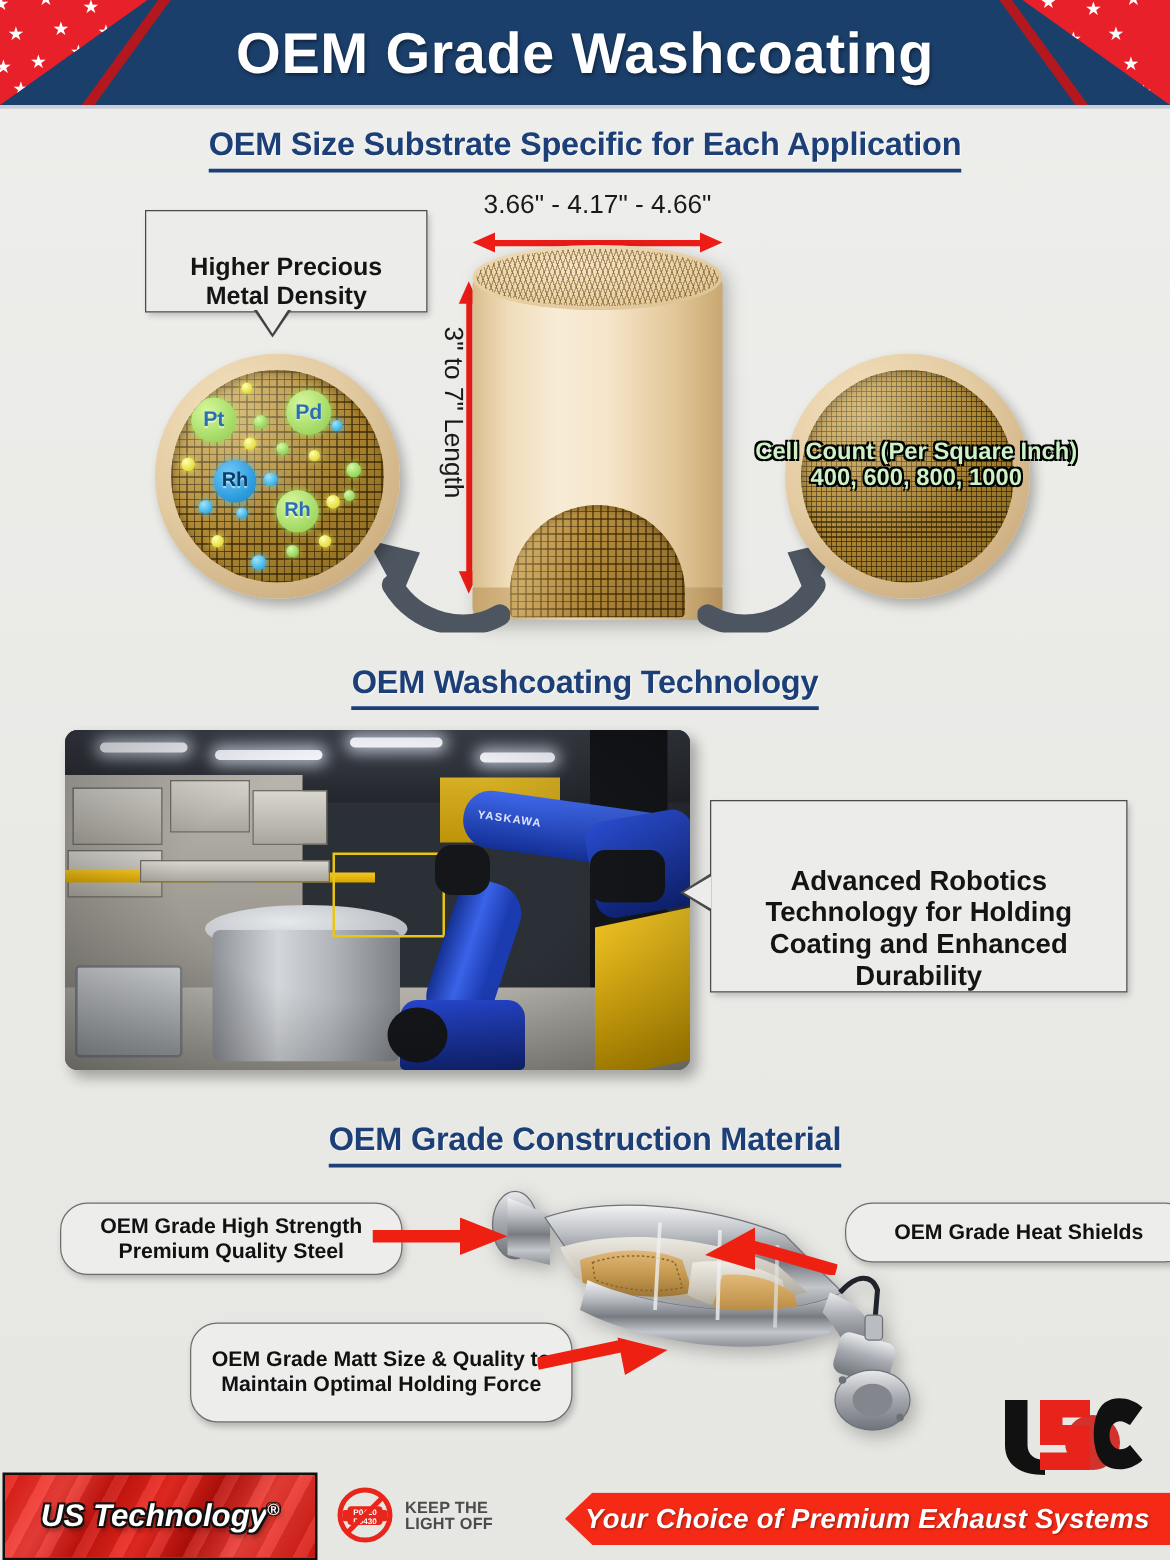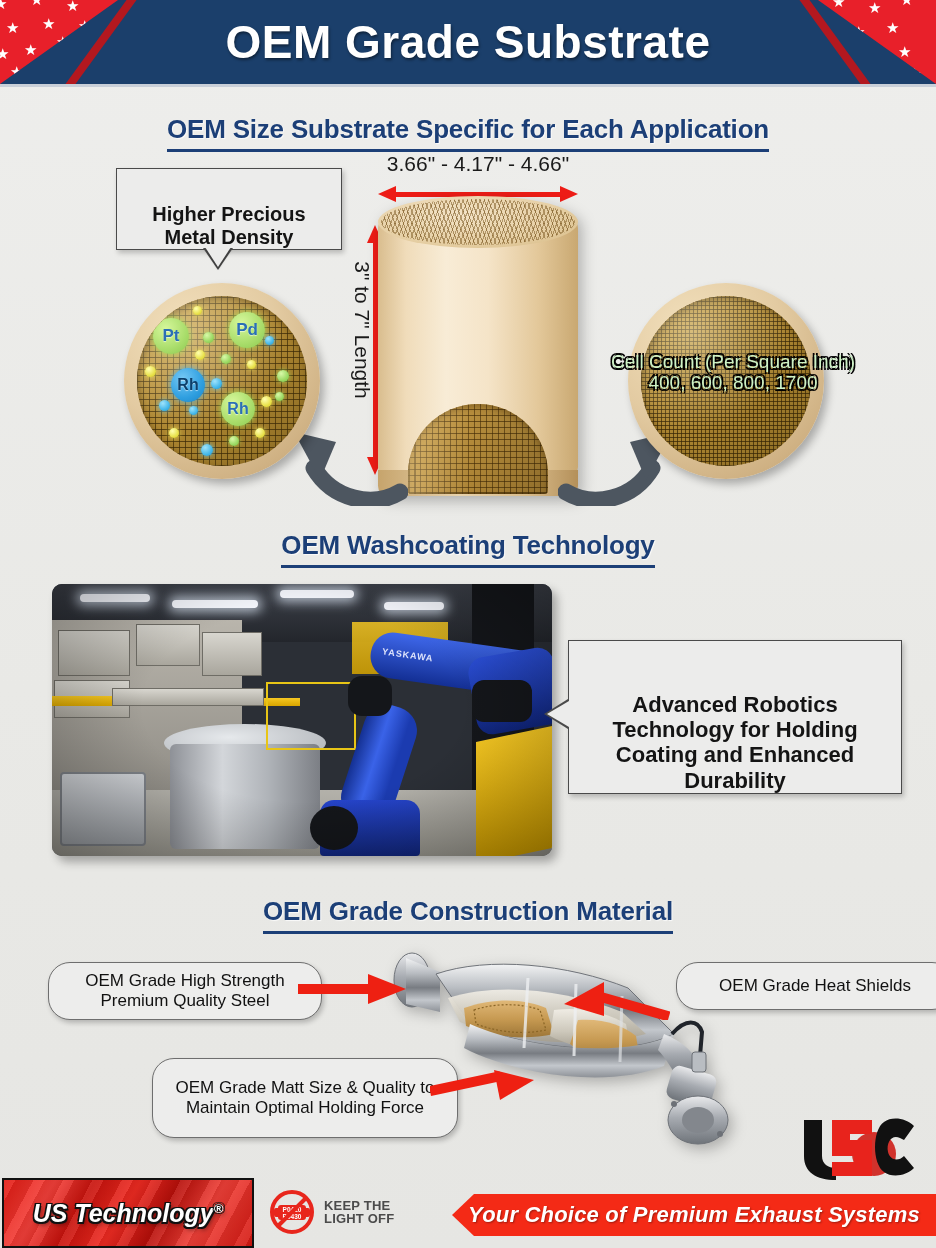--- a/index.html
+++ b/index.html
@@ -37,21 +37,21 @@
      line-height:1.15;}
   .callout .tail{position:absolute;width:0;height:0;}
   .tail-down{border-left:13px solid transparent;border-right:13px solid transparent;border-top:20px solid #ececeb;
      filter:drop-shadow(0 2px 1px rgba(0,0,0,.25));}
   .tail-down-b{border-left:15px solid transparent;border-right:15px solid transparent;border-top:22px solid #4a4a4a;}
   .tail-left{border-top:13px solid transparent;border-bottom:13px solid transparent;border-right:22px solid #ececeb;}
   .tail-left-b{border-top:15px solid transparent;border-bottom:15px solid transparent;border-right:24px solid #4a4a4a;}
 
   .pill{position:absolute;background:#ededec;border:1.4px solid #6e6e6e;border-radius:22px;
      box-shadow:2px 3px 5px rgba(0,0,0,.22);
-     color:#111;font-weight:normal;text-align:center;display:flex;align-items:center;justify-content:center;line-height:1.2;}
+     color:#111;font-weight:bold;text-align:center;display:flex;align-items:center;justify-content:center;line-height:1.2;}
 
   
   .cyl-wrap{position:absolute;left:378px;top:196px;width:200px;height:300px;filter:drop-shadow(4px 5px 7px rgba(0,0,0,.25));}
   .cyl-body{position:absolute;left:0;top:24px;width:200px;height:255px;border-radius:8px/8px;
      background:linear-gradient(90deg,#d9bd8e 0%,#f0dcba 14%,#f8ecd6 34%,#f5e4c8 55%,#e3c89a 80%,#c9a871 100%);}
   .cyl-top{position:absolute;left:0;top:0;width:200px;height:52px;border-radius:50%;
      background:radial-gradient(ellipse at 40% 35%,#f3e3c6 0%,#e6cfa4 60%,#d3b67f 100%);
      overflow:hidden;}
   .cyl-top .mesh{position:absolute;inset:3px;border-radius:50%;
      background-image:
@@ -104,21 +104,21 @@
   .pm{position:absolute;border-radius:50%;display:flex;align-items:center;justify-content:center;
      font-weight:bold;color:#2a6fb5;text-shadow:0 1px 1px rgba(255,255,255,.6);}
   .pm.green{background:radial-gradient(circle at 35% 30%,#d6f79b,#a9dd6b 60%,#8cc84f 100%);box-shadow:0 0 6px rgba(160,230,90,.9);}
   .pm.blue{background:radial-gradient(circle at 35% 30%,#74c8f5,#2f9fe0 60%,#1b84c7 100%);box-shadow:0 0 6px rgba(70,180,240,.9);color:#0b3f6b;}
   .dot{position:absolute;border-radius:50%;}
   .dot.y{background:radial-gradient(circle at 35% 30%,#ffffb0,#e9e24c 60%,#cfc524);box-shadow:0 0 5px rgba(240,235,90,.9);}
   .dot.c{background:radial-gradient(circle at 35% 30%,#9fe3fb,#45b8ea 60%,#2295d1);box-shadow:0 0 5px rgba(90,200,245,.9);}
   .dot.g{background:radial-gradient(circle at 35% 30%,#d9f9a8,#9ad963 60%,#7cc246);box-shadow:0 0 5px rgba(160,225,100,.85);}
 
   .cellcount{position:absolute;left:588px;top:352px;width:290px;text-align:center;
-     color:#cdf2c6;font-size:19px;font-weight:normal;line-height:1.1;
+     color:#cdf2c6;font-size:19px;font-weight:bold;line-height:1.1;
      text-shadow:-1.6px -1.6px 0 #000,1.6px -1.6px 0 #000,-1.6px 1.6px 0 #000,1.6px 1.6px 0 #000;}
 
   
   .curve-arrow{position:absolute;}
 
   
   .photo{position:absolute;left:52px;top:584px;width:500px;height:272px;border-radius:10px;overflow:hidden;
      box-shadow:5px 6px 10px rgba(0,0,0,.3);background:#2b2f36;}
   .ph-ceiling{position:absolute;left:0;top:0;width:500px;height:58px;background:linear-gradient(180deg,#3c4049,#23262c);}
   .ph-light{position:absolute;top:10px;height:8px;border-radius:4px;background:#f7f9ff;box-shadow:0 0 12px 4px rgba(230,240,255,.75);}
@@ -197,25 +197,25 @@
           <span style="left:44px;top:34px">★</span>
         <span style="left:78px;top:30px">★</span>
           <span style="left:58px;top:60px">★</span>
         <span style="left:90px;top:54px">★</span>
           <span style="left:30px;top:62px">★</span>
         <span style="left:100px;top:76px">★</span>
           <span style="left:70px;top:80px">★</span>
       </div>
     </div>
     <div class="hdr-slash r"></div>
-    <div class="hdr-title">OEM Grade Substrate</div>
+    <div class="hdr-title">OEM Grade Washcoating</div>
   </div>
   <div class="hdr-bottom-line"></div>
 
-  <div class="sec-title" style="top:114px">
+  <div class="sec-title" style="top:100px">
     <span class="u">OEM Size Substrate Specific for Each Application</span>
   </div>
 
   <div class="callout" style="left:116px;top:168px;width:208px;height:80px;font-size:20px;padding:0 8px;">
     <span>Higher Precious Metal Density</span>
     <span class="tail tail-down-b" style="left:86px;top:79px;"></span>
     <span class="tail tail-down" style="left:88px;top:78px;"></span>
   </div>
 
 
@@ -283,21 +283,21 @@
   </div>
 
   <div class="disc" style="left:628px;top:283px">
     <div class="inner">
         <div class="grid-finer"></div>
         <div class="gloss"></div>
       </div>
   </div>
   <div class="cellcount">
     <div>Cell Count (Per Square Inch)</div>
-    <div>400, 600, 800, 1700</div>
+    <div>400, 600, 800, 1000</div>
   </div>
 
   <div class="sec-title" style="top:530px">
     <span class="u">OEM Washcoating Technology</span>
   </div>
 
   <div class="photo">
     <div class="ph-ceiling"></div>
     <div class="ph-light" style="left:28px;width:70px"></div>
     <div class="ph-light" style="left:120px;width:86px;top:16px"></div>

